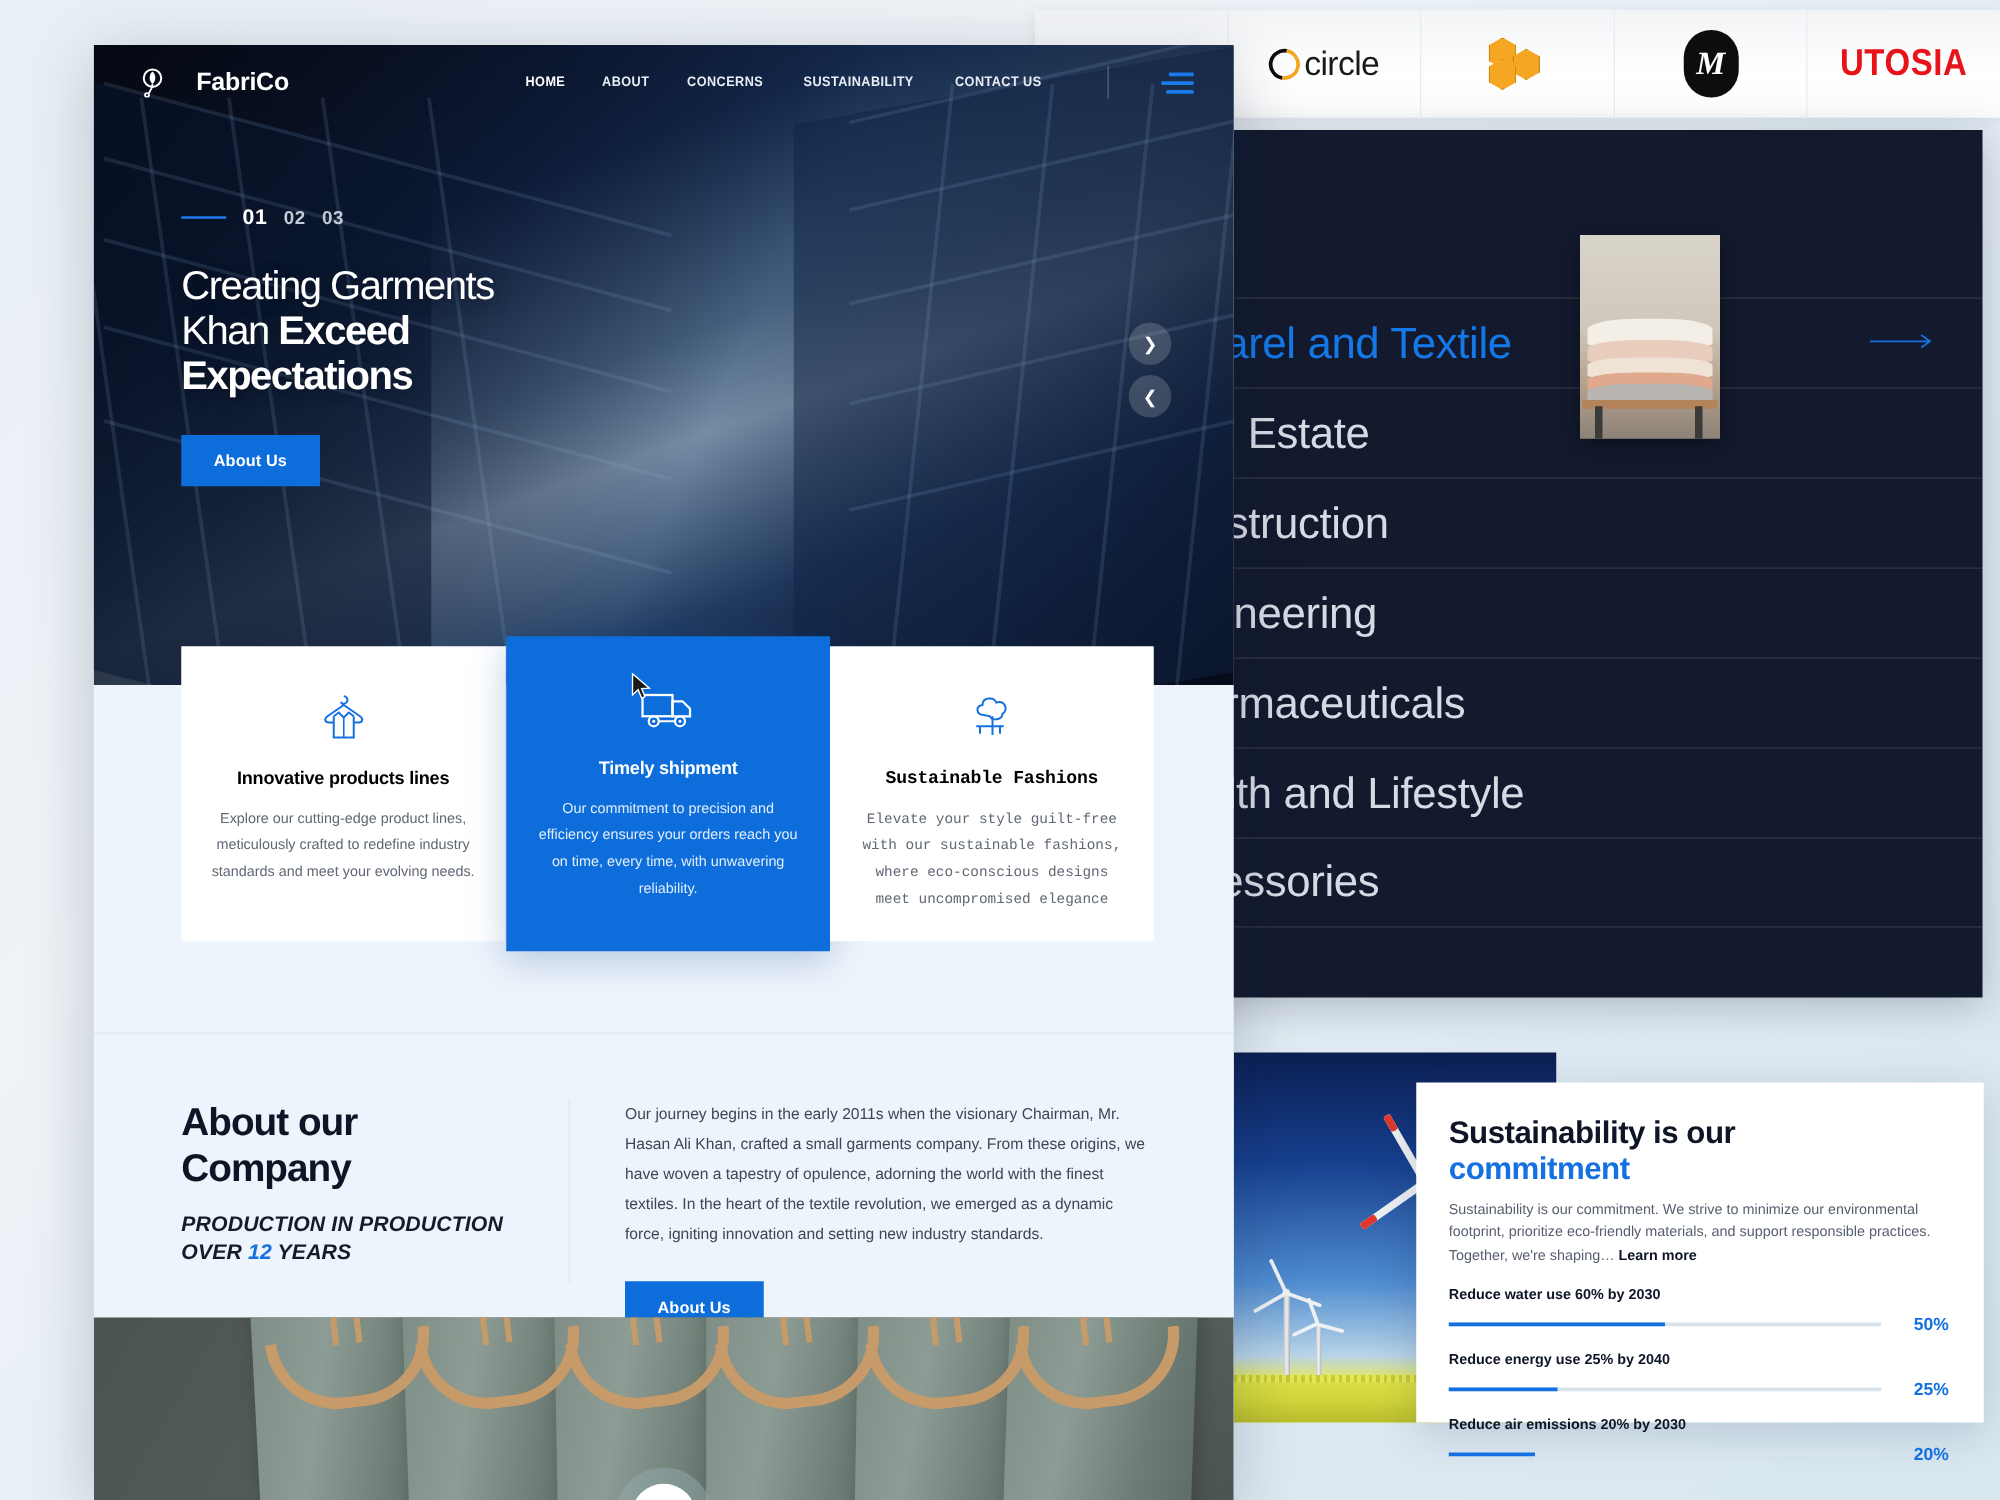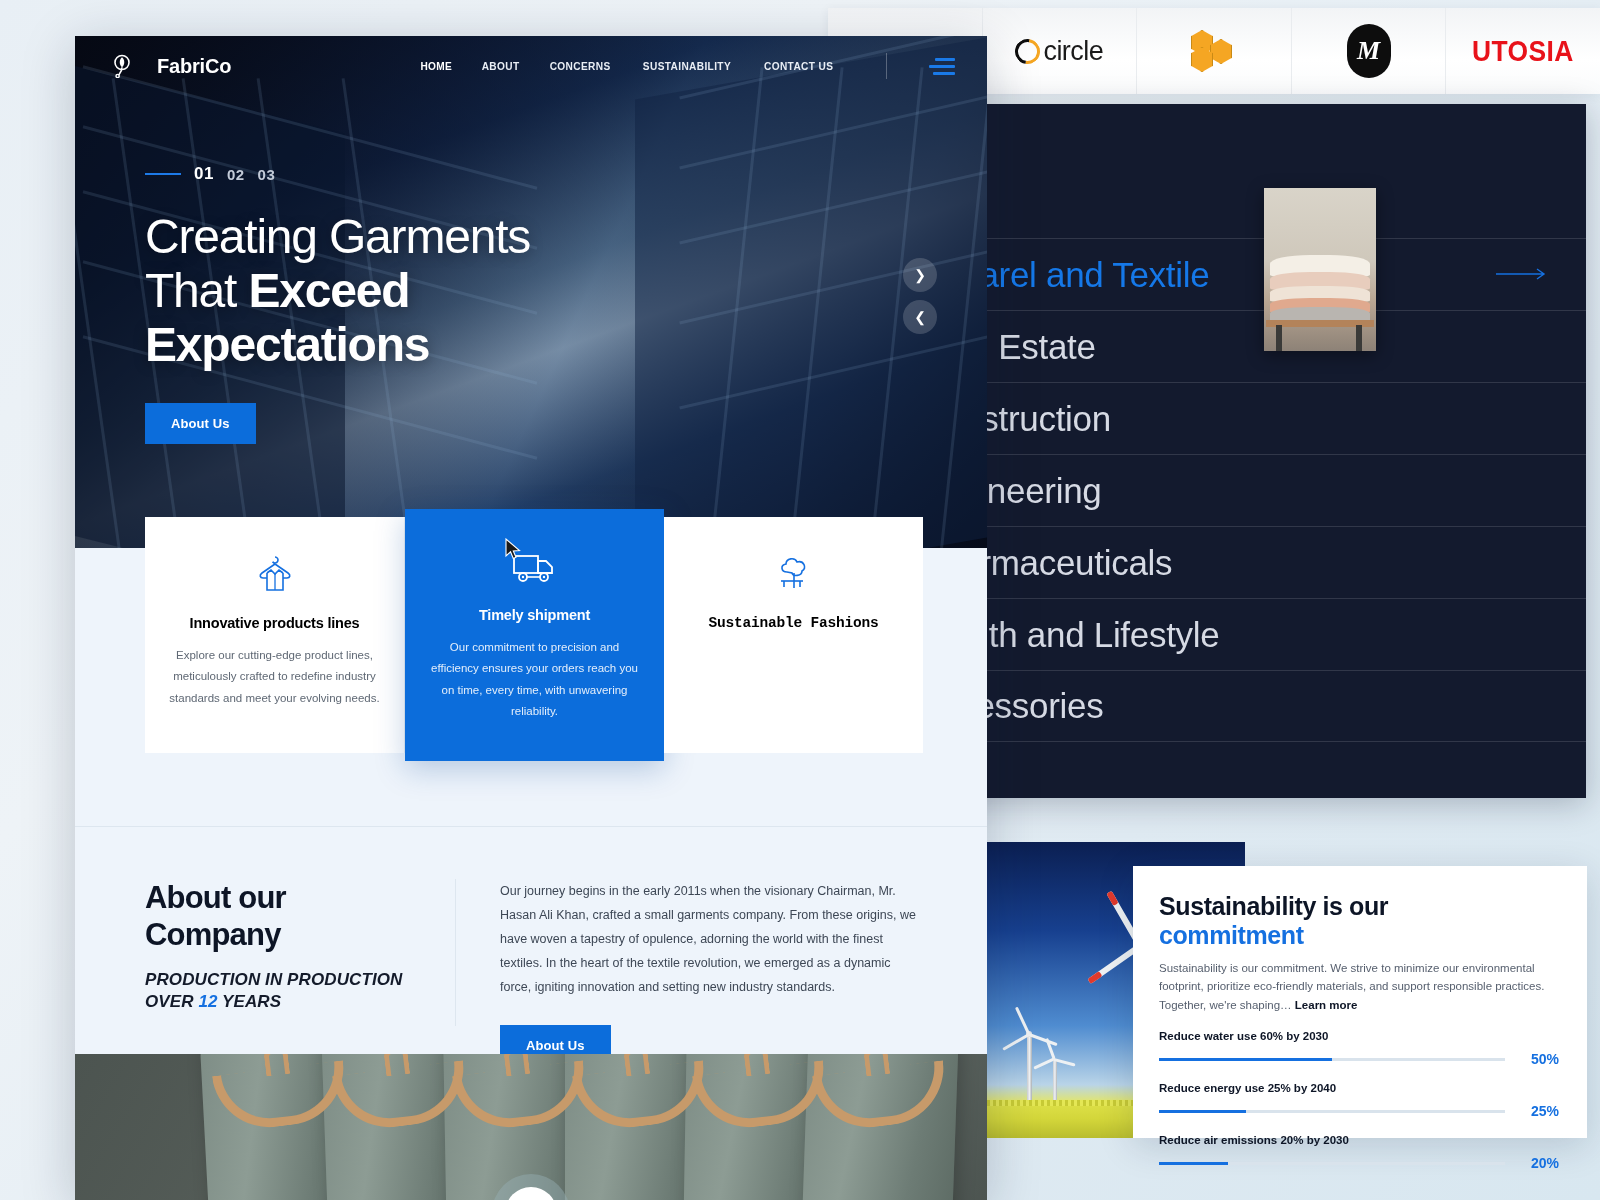--- a/index.html
+++ b/index.html
@@ -164,21 +164,21 @@
   .burger span:nth-child(1) { width: 20px; }
   .burger span:nth-child(2) { width: 26px; }
   .burger span:nth-child(3) { width: 22px; }
 
   .hero-inner { position: relative; z-index: 5; padding: 68px 0 0 70px; }
   .slide-nums { display: flex; align-items: center; gap: 13px; }
   .slide-dash { width: 36px; height: 2px; background: #1d7ae8; }
   .slide-nums span { font-size: 15px; color: #c3cbd8; font-weight: bold; letter-spacing: .5px;}
   .slide-nums span.cur { color: #fff; font-size: 17px; }
   .hero-h1 {
-    margin-top: 26px; color: #fff; font-size: 48px; line-height: 1.13;
+    margin-top: 26px; color: #fff; font-size: 32px; line-height: 1.13;
     font-weight: 300; letter-spacing: -1.2px; text-shadow: 0 2px 14px rgba(0,0,0,.35);
   }
   .hero-h1 b { font-weight: bold; margin-top: 40px; }
   .btn-blue {
     margin-top: 30px; display: inline-block; background: #0c6ddb; color: #fff;
     font-size: 13px; font-weight: bold; padding: 13px 26px; border: none;
     cursor: pointer; letter-spacing: .1px;
   }
   .carousel-btn {
     position: absolute; right: 50px; z-index: 6;
@@ -456,21 +456,21 @@
 
     <div class="hero-inner">
       <div class="slide-nums">
         <i class="slide-dash"></i>
         <span class="cur">01</span>
         <span>02</span>
         <span>03</span>
       </div>
       <h1 class="hero-h1">
         <span>Creating Garments</span><br>
-        <span>That </span><b>Exceed</b><br>
+        <span>Khan </span><b>Exceed</b><br>
         <b>Expectations</b>
       </h1>
       <button class="btn-blue">About Us</button>
     </div>
 
     <div class="carousel-btn next">❯</div>
     <div class="carousel-btn prev">❮</div>
   </div>
 
   <div class="features">
@@ -509,20 +509,21 @@
     <div class="fcard">
       <div class="ficon">
         <svg width="42" height="38" viewBox="0 0 42 38">
           <path d="M14 16 C8 16 7 9 13 8 C13 2 22 1 24 6 C31 4 34 12 29 15 C29 20 20 21 19 17 Z" fill="none" stroke="#1570e0" stroke-width="1.6"></path>
           <path d="M21 17 L21 32" fill="none" stroke="#1570e0" stroke-width="1.6"></path>
           <path d="M8 25 L30 25" fill="none" stroke="#1570e0" stroke-width="1.6"></path>
           <path d="M11 25 L11 31 M27 25 L27 31" fill="none" stroke="#1570e0" stroke-width="1.6"></path>
         </svg>
       </div>
       <h3>Sustainable Fashions</h3>
+      <p>Elevate your style guilt-free with our sustainable fashions, where eco-conscious designs meet uncompromised elegance</p>
     </div>
   </div>
 
   <div class="about">
     <div class="about-left">
       <h2>
         <span>About our</span><br>
         <span>Company</span>
       </h2>
       <div class="about-sub">

